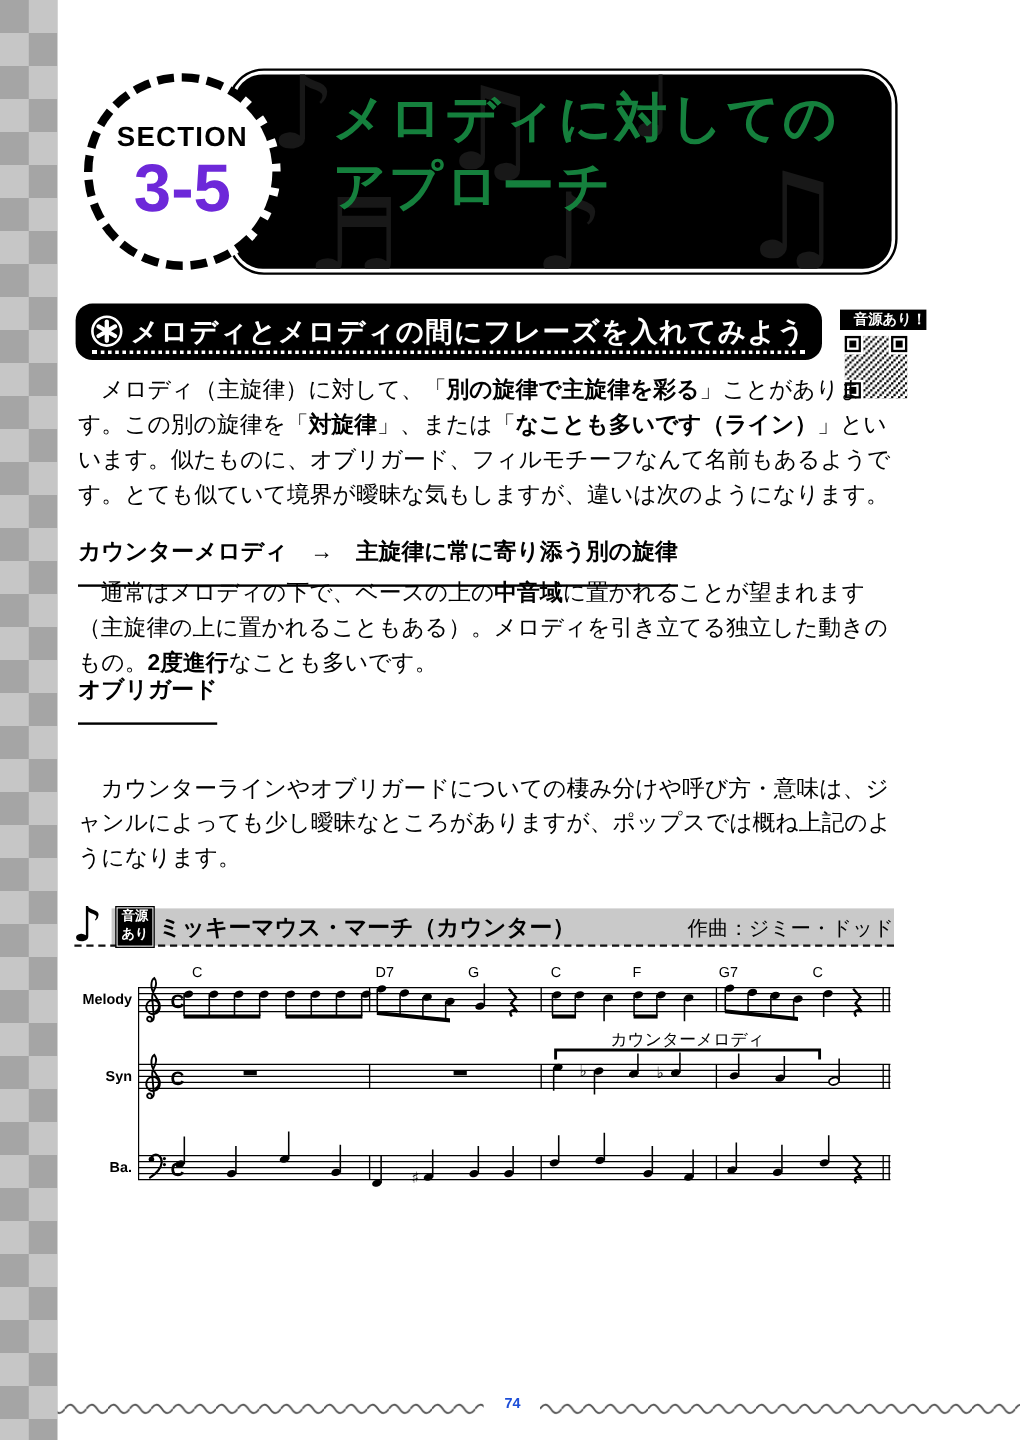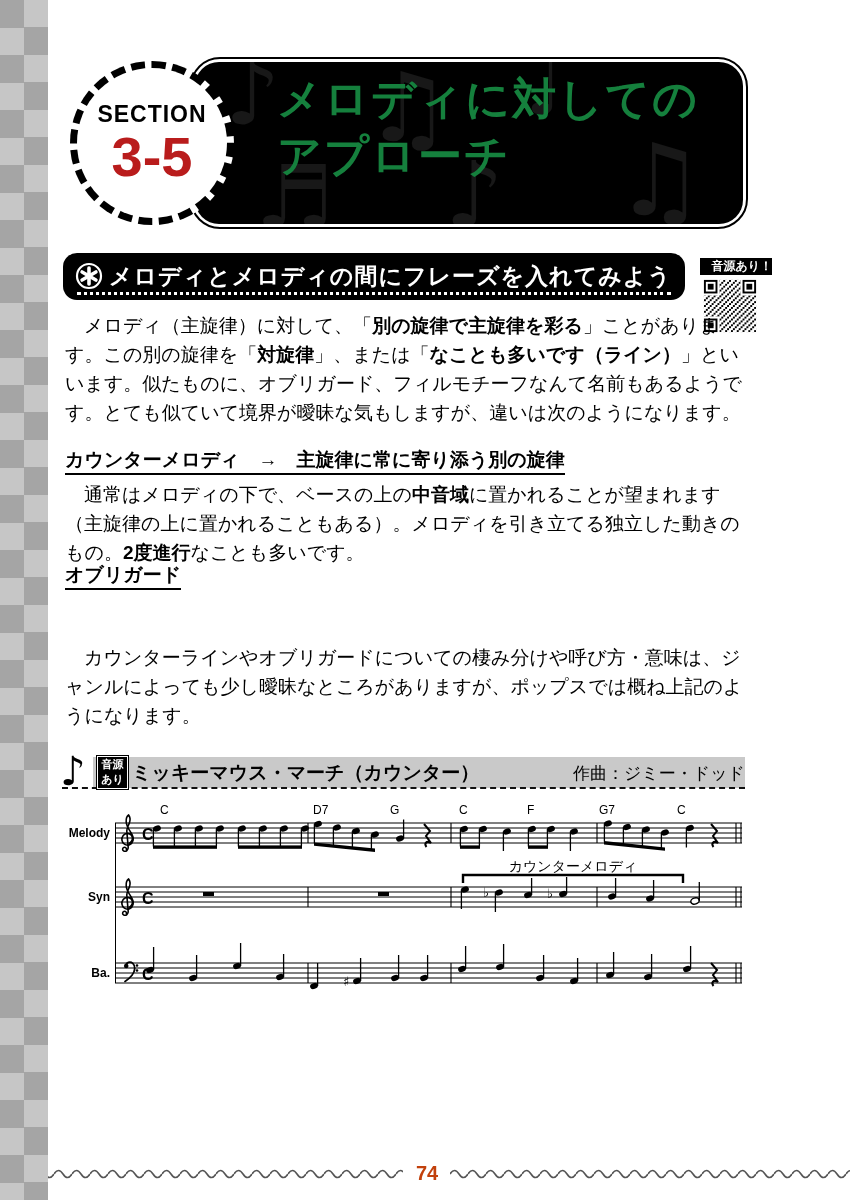--- a/index.html
+++ b/index.html
@@ -17,59 +17,59 @@
     border:2px solid #000; border-radius:30px; background:#fff; padding:3px; }
   .banner-inner { position:relative; width:100%; height:100%; background:#000; border-radius:24px; overflow:hidden; }
   .banner-title { position:absolute; left:82px; top:8px; color:#15803d; font-weight:bold;
     font-size:44px; line-height:57px; letter-spacing:2px; }
   .deco-note { position:absolute; color:#181818; font-family:"DejaVu Sans",sans-serif; }
 
   .section-circle { position:absolute; left:70px; top:61px; width:164px; height:164px;
     background:#fff; border:7px dashed #000; border-radius:50%;
     display:flex; flex-direction:column; align-items:center; justify-content:center; z-index:5; }
   .section-label { font-size:23px; font-weight:bold; letter-spacing:1px; color:#000; }
-  .section-number { font-size:56px; font-weight:bold; color:#b91c1c; line-height:58px; }
+  .section-number { font-size:56px; font-weight:bold; color:#6d28d9; line-height:58px; }
 
   
   .topic-bar { position:absolute; left:63px; top:253px; width:622px; height:47px;
     background:#000; border-radius:14px; }
   .topic-icon { position:absolute; left:12px; top:9px; }
   .topic-title { position:absolute; left:46px; top:8px; color:#fff; font-weight:bold; font-size:23px; letter-spacing:1px; }
   .topic-dots { position:absolute; left:14px; right:14px; bottom:5px; border-top:3px dotted #fff; }
 
   
   .qr-label { position:absolute; left:700px; top:258px; width:72px; height:17px; background:#000;
     color:#fff; font-weight:bold; font-size:12px; line-height:17px; text-align:right; }
   .qr-code { position:absolute; left:702px; top:278px; }
 
   
   .tx { position:absolute; left:65px; width:684px; font-size:19px; line-height:29px; color:#000; }
   .tx b { font-weight:bold; }
   .hd { position:absolute; left:65px; font-size:19px; font-weight:bold; color:#000;
-    border-bottom:2px solid #000; padding-bottom:0; }
+    border-bottom:2px solid #000; padding-bottom:14px; }
 
   
   .ex-note { position:absolute; left:60px; top:748px; font-size:40px; color:#000;
     font-family:"DejaVu Sans",sans-serif; }
   .ex-badge { position:absolute; left:97px; top:756px; width:31px; height:33px; background:#000;
     border:1px solid #fff; outline:1px solid #000; color:#fff; font-size:11px; font-weight:bold;
     line-height:15px; text-align:center; z-index:2; }
   .ex-bar { position:absolute; left:93px; top:757px; width:652px; height:31px; background:#c9c9c9; }
   .ex-title { position:absolute; left:132px; top:760px; font-size:19px; font-weight:bold; color:#000; }
   .ex-composer { position:absolute; left:540px; top:762px; width:205px; text-align:right; font-size:17px; color:#000; }
   .ex-dash { position:absolute; left:62px; top:787px; width:683px; border-top:2px dashed #111; }
 
   .score { position:absolute; left:50px; top:797px; }
   .score text { font-family:"Liberation Sans",sans-serif; }
   .score .acc { font-family:"DejaVu Sans",sans-serif; }
 
   
   .footer-wave { position:absolute; left:0; top:1165px; }
   .page-num { position:absolute; left:405px; top:1162px; width:44px; text-align:center;
-    font-size:20px; font-weight:bold; color:#c2410c; }
+    font-size:12px; font-weight:bold; color:#1d4ed8; }
 </style>
 </head>
 <body>
 
 <div class="page">
 
   <div class="checker"></div>
 
   <div class="banner-outer">
     <div class="banner-inner">

